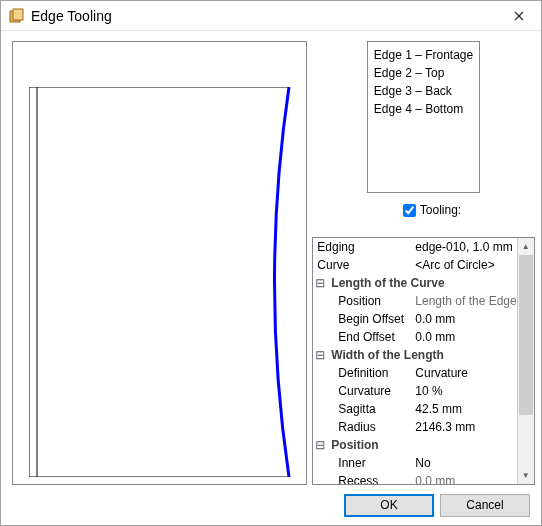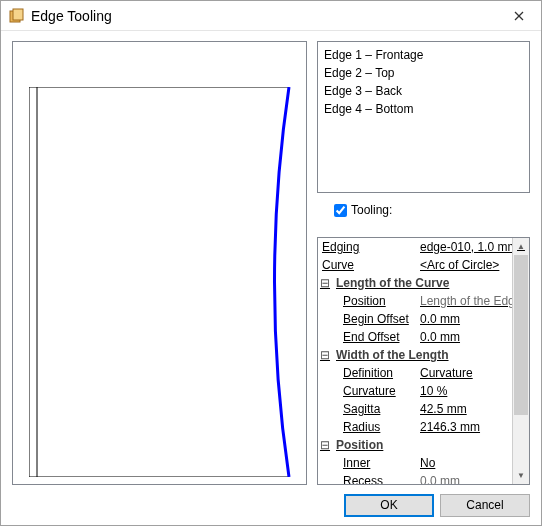--- a/index.html
+++ b/index.html
@@ -60,20 +60,21 @@
     left: 16px;
     top: 45px;
     width: 263px;
     height: 390px;
   }
   .right-col {
     flex: 1;
     display: flex;
     flex-direction: column;
     min-width: 0;
+    align-items: center;
   }
   .edge-list {
     border: 1px solid #828790;
     background: #fff;
     height: 152px;
     padding: 4px 6px;
     overflow: auto;
   }
   .edge-list-item {
     padding: 1px 0;
@@ -88,21 +89,20 @@
     padding-left: 15px;
   }
   .tooling-check input { margin: 0; }
   .prop-panel {
     flex: 1;
     border: 1px solid #828790;
     background: #fff;
     position: relative;
     display: flex;
     min-height: 0;
-    text-decoration: underline;
   }
   .prop-rows {
     flex: 1;
     overflow: hidden;
   }
   .prop-scrollbar {
     width: 17px;
     background: #f0f0f0;
     border-left: 1px solid #cdcdcd;
     position: relative;

